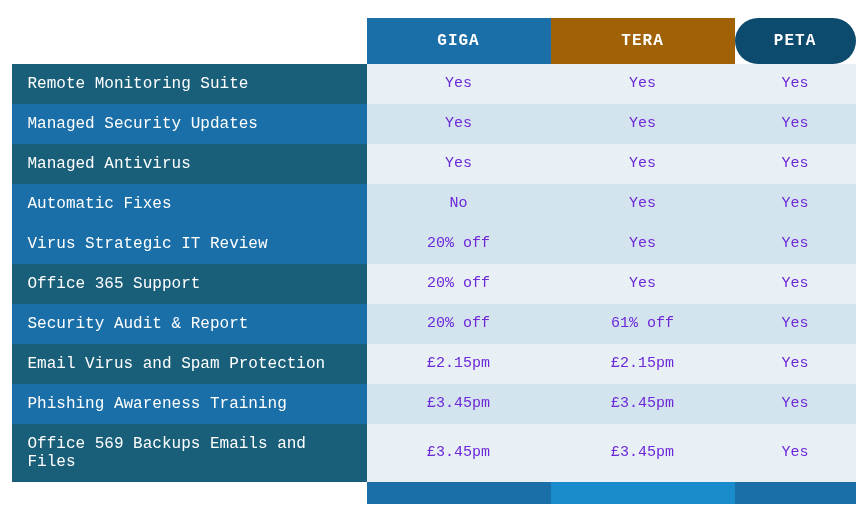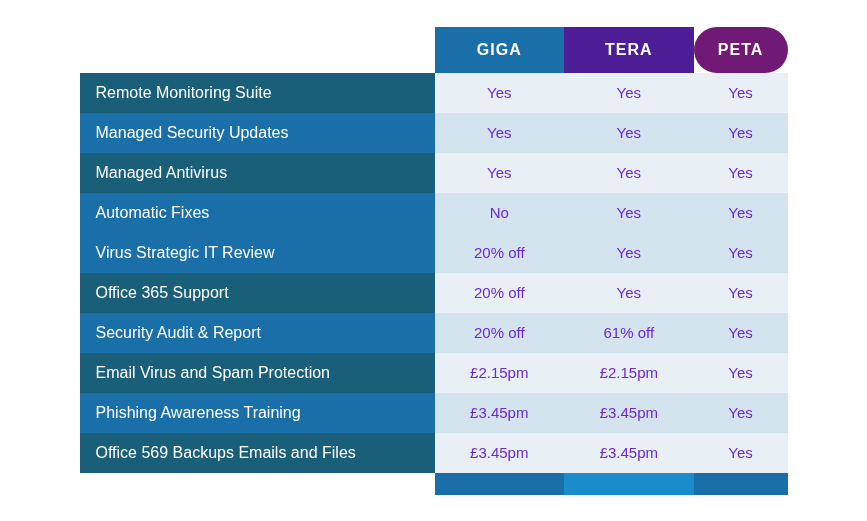--- a/index.html
+++ b/index.html
@@ -12,23 +12,24 @@
       font-family: Arial, sans-serif;
       background: #fff;
       width: 867px;
       min-height: 521px;
       display: flex;
       align-items: center;
       justify-content: center;
     }
 
     .comparison-table {
-      width: 708px;
+      width: 844px;
       border-collapse: collapse;
       font-size: 15px;
+      font-family: Liberation Mono, monospace;
     }
 
     .comparison-table thead tr th {
       padding: 14px 10px;
       text-align: center;
       font-weight: bold;
       font-size: 16px;
       letter-spacing: 1px;
       color: #fff;
     }
@@ -36,25 +37,25 @@
     .th-empty {
       background: transparent;
       border: none;
     }
 
     .th-giga {
       background-color: #1a6fa8;
     }
 
     .th-tera {
-      background-color: #4c1d95;
+      background-color: #a16207;
     }
 
     .th-peta {
-      background-color: #701a75;
+      background-color: #0c4a6e;
       border-radius: 23px;
     }
 
     .comparison-table tbody tr td {
       padding: 11px 16px;
       vertical-align: middle;
     }
 
     .comparison-table tbody tr:nth-child(odd) .feature-cell {
       background-color: #1a5f7a;

